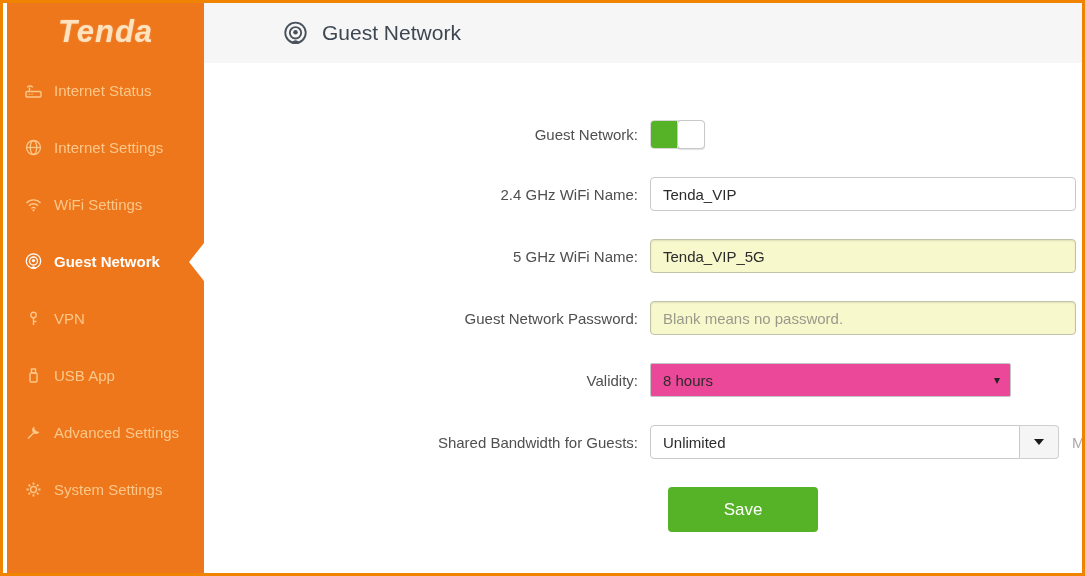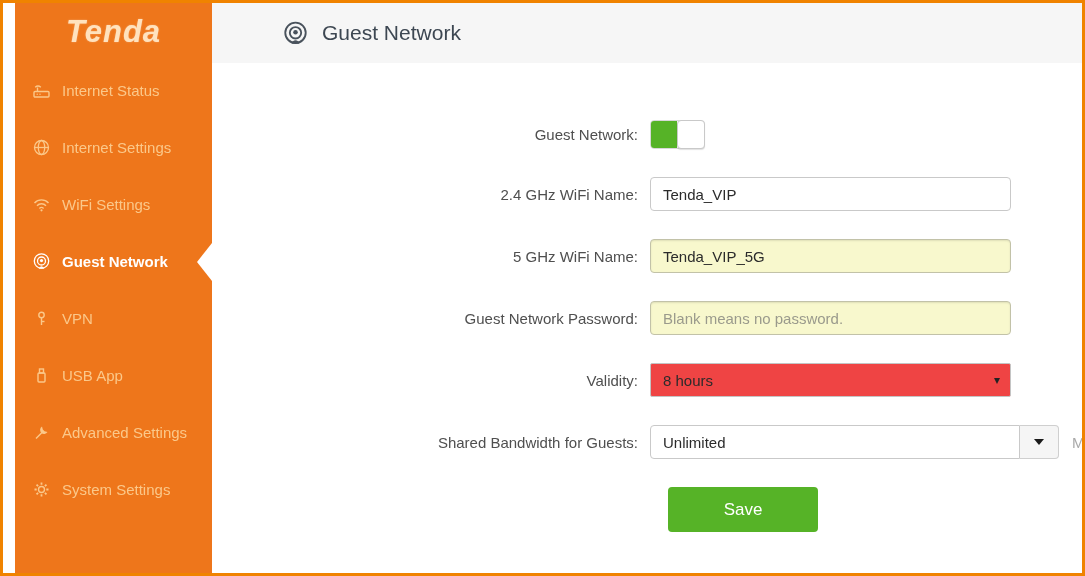--- a/index.html
+++ b/index.html
@@ -6,21 +6,21 @@
   html, body { width: 1085px; height: 576px; overflow: hidden; }
   body {
     font-family: "Liberation Sans", sans-serif;
     background: #ffffff;
     border: 3px solid #F08300;
     position: relative;
   }
 
   
   .sidebar {
-    position: absolute; left: 12px; top: 0; bottom: 0;
+    position: absolute; left: 4px; top: 0; bottom: 0;
     width: 197px;
     background: #EE761B;
     color: #FBC88A;
   }
   .logo {
     margin: 11px 0 0 0;
     text-align: center;
     font-size: 31px;
     font-weight: bold;
     font-style: italic;
@@ -93,21 +93,21 @@
   .toggle .toggle-knob {
     width: 28px; height: 29px; margin: -1px -1px 0 0;
     background: #ffffff;
     border: 1px solid #C9C9C9;
     border-radius: 4px;
     box-shadow: 0 1px 1px rgba(0,0,0,.12);
   }
 
   
   .txt {
-    width: 361px; height: 34px;
+    width: 426px; height: 34px;
     border: 1px solid #C9C9C9;
     border-radius: 4px;
     padding: 0 12px;
     font-size: 15px;
     font-family: "Liberation Sans", sans-serif;
     color: #2B2B2B;
     background: #ffffff;
     outline: none;
   }
   .txt.highlight {
@@ -116,21 +116,21 @@
     box-shadow: inset 0 1px 2px rgba(0,0,0,.10);
   }
   .txt::placeholder { color: #9A9A8C; opacity: 1; }
 
   
   .select-wrap { position: relative; width: 361px; }
   .select-wrap select {
     width: 100%; height: 34px;
     border: 1px solid #C4C4C4;
     border-radius: 2px;
-    background: #ef4444;
+    background: #ec4899;
     font-size: 15px;
     font-family: "Liberation Sans", sans-serif;
     color: #2B2B2B;
     padding: 0 12px;
     appearance: none; -webkit-appearance: none; -moz-appearance: none;
     outline: none;
     cursor: pointer;
   }
   .select-wrap .sel-caret {
     position: absolute; right: 11px; top: 50%;

